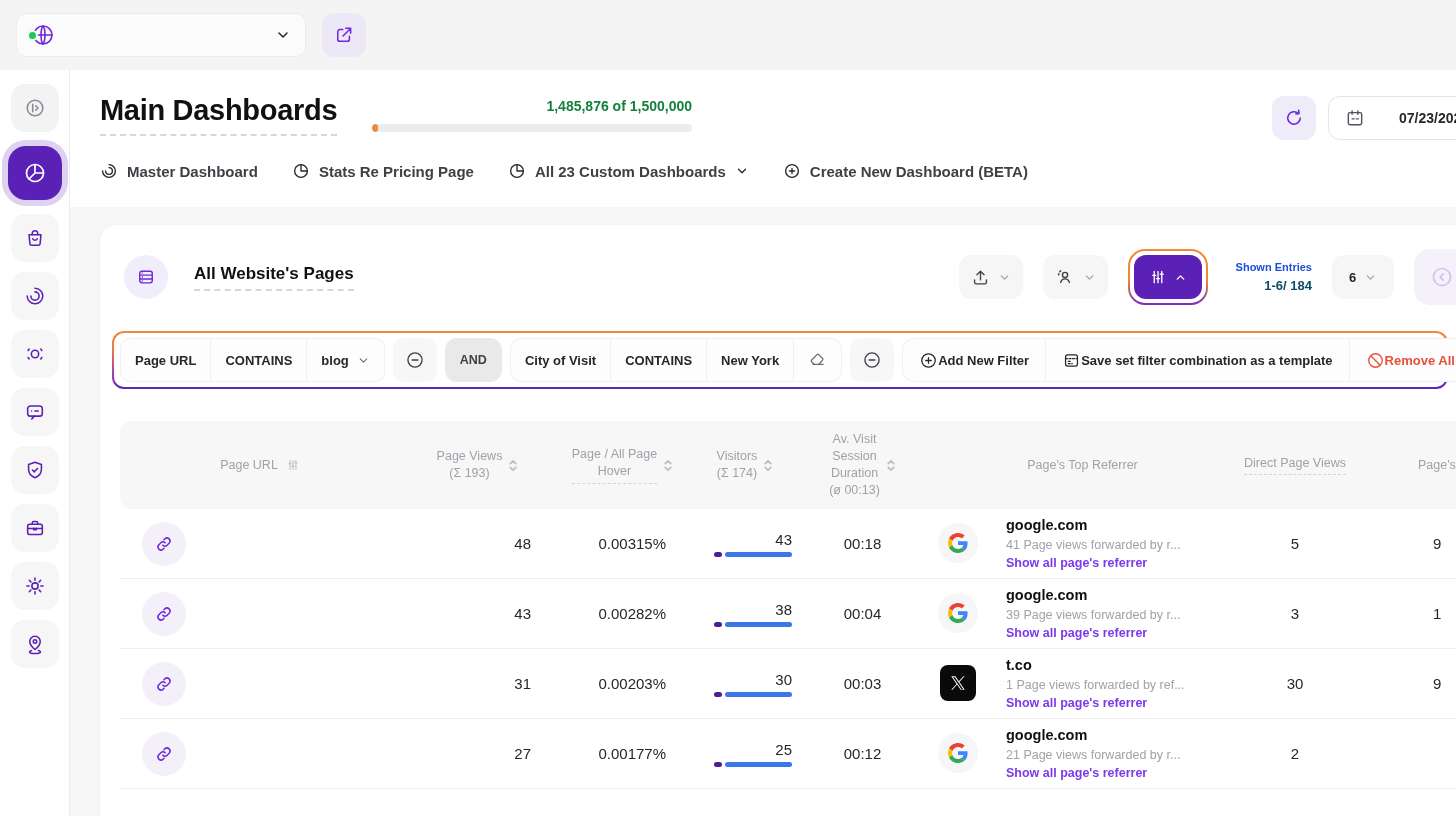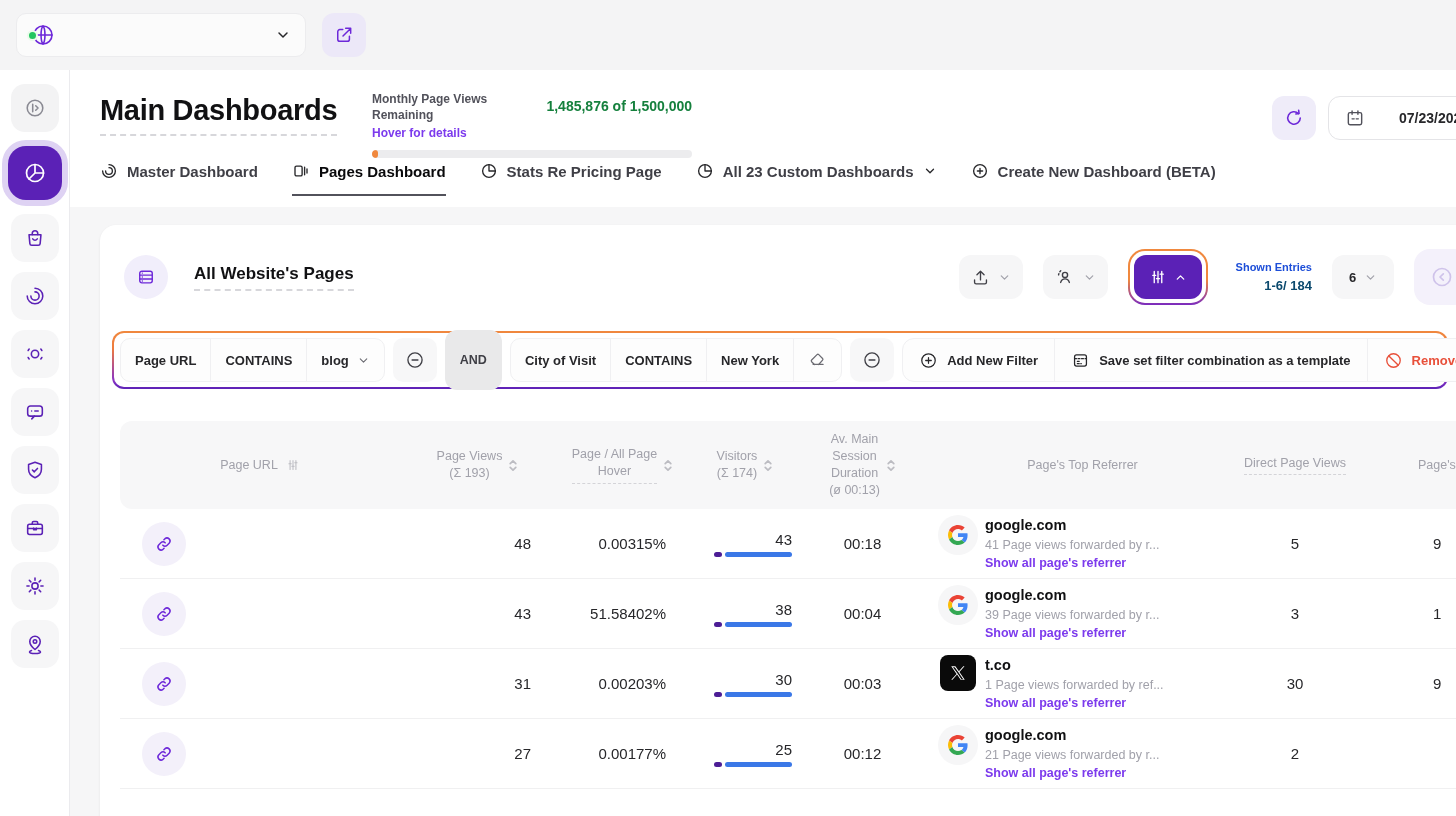--- a/index.html
+++ b/index.html
@@ -85,25 +85,25 @@
     background:linear-gradient(#fff,#fff) padding-box, linear-gradient(180deg,#f0883e 0%,#ee7b3e 30%,#8a33c4 85%,#5b21b6 100%) border-box;
     display:flex; align-items:center; padding:0 6px; gap:8px; }
   .fgroup { display:flex; height:44px; background:#fdfdfd; border:1px solid #f0f0f2; border-radius:10px;
     overflow:hidden; align-items:stretch; flex:none; }
   .fcell { display:flex; align-items:center; gap:8px; padding:0 14px; font-size:13px; font-weight:600;
     color:#27272a; border-right:1px solid #f0f0f2; white-space:nowrap; cursor:pointer; }
   .fcell:last-child { border-right:none;justify-content:flex-end; }
   .fcell .chev, .fcell .tool { color:#6b6b72; }
   .round-btn { width:44px; height:44px; border-radius:10px; background:#f7f7f8; display:flex;
     align-items:center; justify-content:center; color:#3f3f46; cursor:pointer; flex:none; }
-  .and-chip { height:60px; padding:0 15px; border-radius:12px; background:#e9e9ea; display:flex;
+  .and-chip { height:44px; padding:0 15px; border-radius:12px; background:#e9e9ea; display:flex;
     align-items:center; font-size:12.5px; font-weight:700; color:#3f3f46; flex:none; cursor:pointer; }
   .factions { margin-left:auto; display:flex; height:44px; background:#fdfdfd; border:1px solid #f0f0f2;
     border-radius:12px; overflow:hidden; flex:none; }
-  .faction { display:flex; align-items:center; gap:9px; padding:0 16px; font-size:13px; font-weight:600;
+  .faction { display:flex; align-items:center; padding:0 16px; font-size:13px; font-weight:600;
     color:#27272a; border-right:1px solid #f0f0f2; white-space:nowrap; cursor:pointer; }
   .faction:last-child { border-right:none; }
   .faction.danger { color:#e8503a; font-weight:700; }
 
   
   .table { margin:32px 0 0 20px; width:1460px; }
   .tgrid { display:grid; grid-template-columns:280px 155px 135px 110px 125px 315px 110px 130px; }
   .thead { background:#f7f7f8; border-radius:12px; height:88px; align-items:center; }
   .th { font-size:12.5px; color:#a1a1aa; text-align:center; line-height:1.35;
     display:flex; align-items:center; justify-content:center; gap:6px; }
@@ -116,21 +116,21 @@
   .td-url { display:flex; align-items:center; padding-left:22px; }
   .link-chip { width:44px; height:44px; border-radius:50%; background:#f3f0fa; color:#6d28d9;
     display:flex; align-items:center; justify-content:center; cursor:pointer; }
   .td-num { font-size:15px; color:#27272a; text-align:right; padding-right:24px; }
   .td-vis { padding-right:8px; display:flex; flex-direction:column; align-items:flex-end; gap:4px; }
   .vis-num { font-size:15px; color:#27272a; }
   .vis-bar { width:78px; height:5px; display:flex; gap:3px; }
   .vis-bar .seg-p { width:8px; background:#4c1d95; border-radius:3px; }
   .vis-bar .seg-b { flex:1; background:#3b78e7; border-radius:3px; }
   .td-dur { font-size:15px; color:#27272a; text-align:center; }
-  .td-ref { display:flex; gap:7px; padding-left:13px; }
+  .td-ref { display:flex; align-items:center; gap:28px; padding-left:13px; }
   .favicon-g { width:40px; height:40px; border-radius:50%; background:#f6f6f7; display:flex;
     align-items:center; justify-content:center; }
   .favicon-x { width:36px; height:36px; border-radius:8px; background:#0a0a0a; display:flex;
     align-items:center; justify-content:center; margin:0 2px; }
   .ref-name { font-size:14.5px; font-weight:700; color:#111113; line-height:1.45; }
   .ref-sub { font-size:12.5px; color:#a1a1aa; line-height:1.45; }
   .ref-link { font-size:12.5px; font-weight:600; color:#7c3aed; line-height:1.5; cursor:pointer; }
   .td-center { font-size:15px; color:#27272a; text-align:center; }
   .td-clip { font-size:15px; color:#27272a; padding-left:83px; }
 </style>
@@ -225,24 +225,20 @@
       </svg>
   </div>
 </div>
 
 <div class="main">
 
   <div class="page-title">Main Dashboards</div>
 
   <div class="quota">
     <div class="quota-top">
-      <div>
-        <div class="quota-label">Monthly Page Views Remaining</div>
-        <div class="quota-link">Hover for details</div>
-      </div>
       <div class="quota-value">1,485,876 of 1,500,000</div>
     </div>
     <div class="quota-bar">
       <div class="quota-fill" style="width:6px"></div>
     </div>
   </div>
 
   <div class="refresh-btn">
     <span>
       <svg width="20" height="20" viewBox="0 0 24 24" fill="none" stroke="currentColor" stroke-width="1.9" stroke-linecap="round" stroke-linejoin="round">
@@ -264,29 +260,20 @@
 
   <div class="tabs">
     <div class="tab">
       <span class="ticon">
         <svg width="18" height="18" viewBox="0 0 24 24" fill="none" stroke="currentColor" stroke-width="1.8" stroke-linecap="round">
             <path d="M12 3.5a8.5 8.5 0 1 1-8.5 8.5"></path>
             <path d="M12 7.5a4.5 4.5 0 1 1-4.5 4.5"></path>
           </svg>
       </span>
       <span>Master Dashboard</span>
-    </div>
-    <div class="tab active">
-      <span class="ticon">
-        <svg width="18" height="18" viewBox="0 0 24 24" fill="none" stroke="currentColor" stroke-width="1.8" stroke-linecap="round" stroke-linejoin="round">
-            <rect x="4" y="5.5" width="9.5" height="13" rx="2"></rect>
-            <path d="M16.8 7v10M20 9.2v5.6"></path>
-          </svg>
-      </span>
-      <span>Pages Dashboard</span>
     </div>
     <div class="tab">
       <span class="ticon">
         <svg width="18" height="18" viewBox="0 0 24 24" fill="none" stroke="currentColor" stroke-width="1.8" stroke-linecap="round" stroke-linejoin="round">
             <circle cx="12" cy="12" r="8.5"></circle>
             <path d="M12 3.5V12h8.5"></path>
           </svg>
       </span>
       <span>Stats Re Pricing Page</span>
     </div>
@@ -500,21 +487,21 @@
           </div>
           <div class="th">
             <span class="lines"><span>Visitors</span><br><span>(Σ 174)</span></span>
             <span class="sort">
               <svg width="10" height="15" viewBox="0 0 10 16" fill="none" stroke="currentColor" stroke-width="1.8" stroke-linecap="round" stroke-linejoin="round">
                   <path d="M2 6l3-3 3 3M2 10l3 3 3-3"></path>
                 </svg>
             </span>
           </div>
           <div class="th">
-            <span class="lines"><span>Av. Main</span><br><span>Session</span><br><span>Duration</span><br><span>(ø 00:13)</span></span>
+            <span class="lines"><span>Av. Visit</span><br><span>Session</span><br><span>Duration</span><br><span>(ø 00:13)</span></span>
             <span class="sort">
               <svg width="10" height="15" viewBox="0 0 10 16" fill="none" stroke="currentColor" stroke-width="1.8" stroke-linecap="round" stroke-linejoin="round">
                   <path d="M2 6l3-3 3 3M2 10l3 3 3-3"></path>
                 </svg>
             </span>
           </div>
           <div class="th">
             <span>Page's Top Referrer</span>
           </div>
           <div class="th">
@@ -566,21 +553,21 @@
         <div class="tgrid trow">
           <div class="td-url">
               <span class="link-chip">
             <svg width="20" height="20" viewBox="0 0 24 24" fill="none" stroke="currentColor" stroke-width="1.8" stroke-linecap="round" stroke-linejoin="round">
                   <path d="M10.6 13.4a3.7 3.7 0 0 0 5.2 0l2.6-2.6a3.7 3.7 0 0 0-5.2-5.2l-1.3 1.3"></path>
                   <path d="M13.4 10.6a3.7 3.7 0 0 0-5.2 0l-2.6 2.6a3.7 3.7 0 0 0 5.2 5.2l1.3-1.3"></path>
                 </svg>
           </span>
             </div>
           <div class="td-num">43</div>
-          <div class="td-num">51.58402%</div>
+          <div class="td-num">0.00282%</div>
           <div class="td-vis">
             <span class="vis-num">38</span>
             <span class="vis-bar">
                 <i class="seg-p"></i>
                 <i class="seg-b"></i>
               </span>
           </div>
           <div class="td-dur">00:04</div>
           <div class="td-ref">
             <span class="favicon-g">

